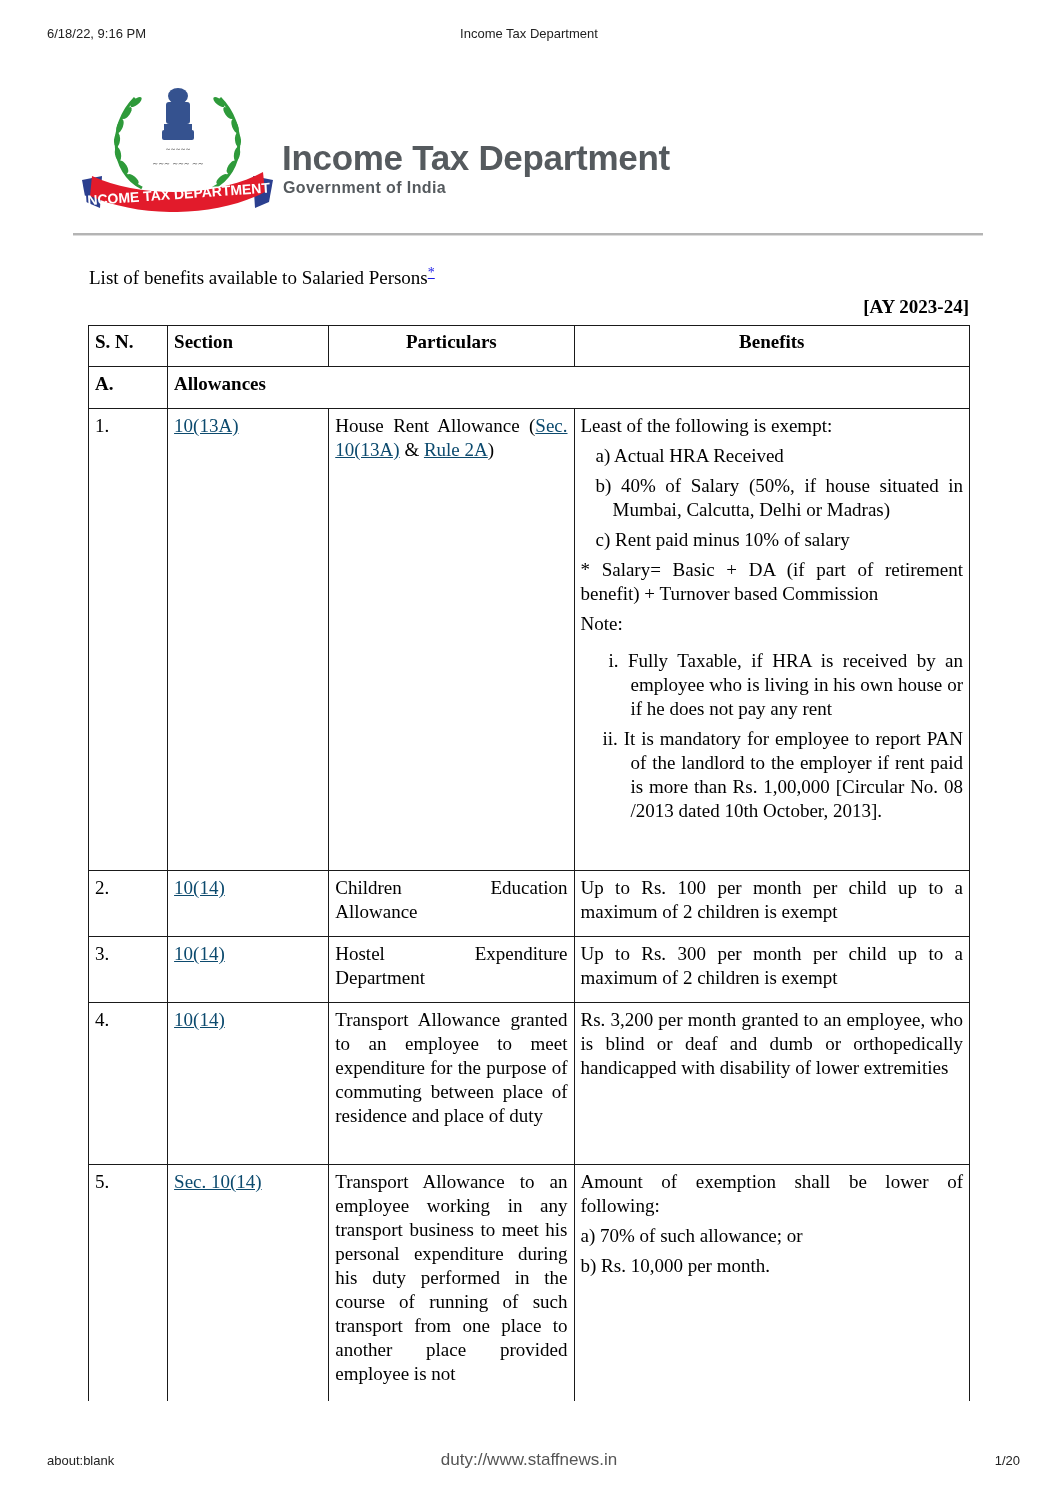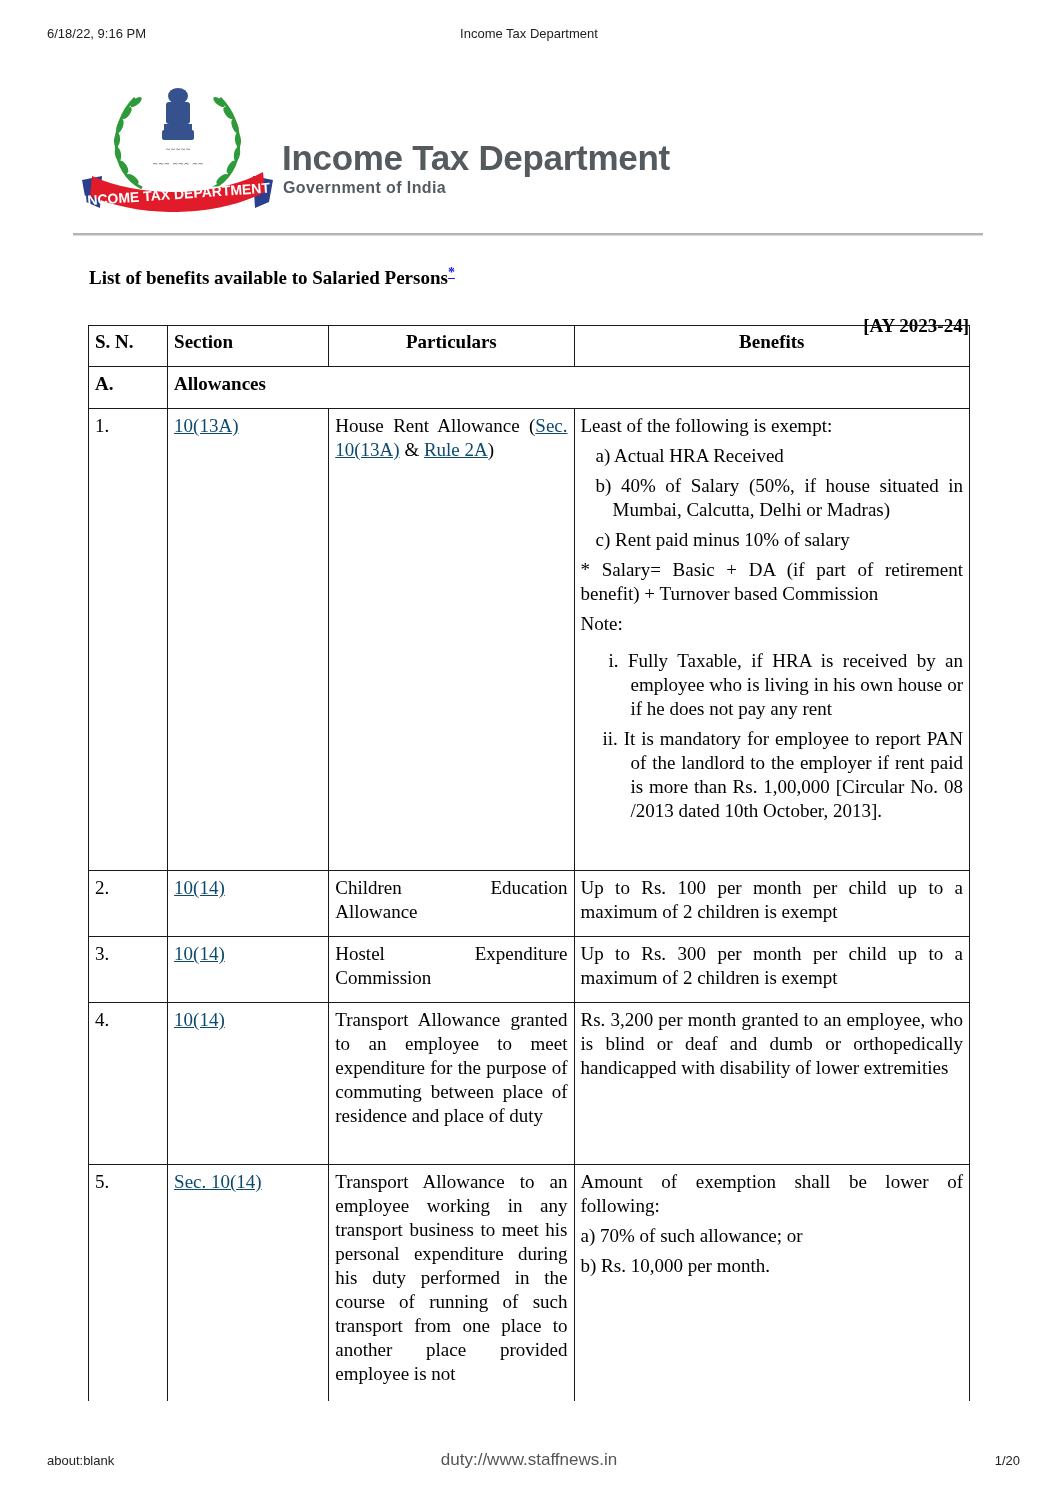--- a/index.html
+++ b/index.html
@@ -13,23 +13,23 @@
   .ph-right { position: absolute; right: 38px; }
   .pf-center { font-size: 17px; color: #555; top: -3px; }
 
   .masthead { position: absolute; left: 80px; top: 80px; width: 620px; height: 135px; }
   .logo { position: absolute; left: 0; top: 0; width: 195px; height: 132px; }
   .brand-title { position: absolute; left: 202px; top: 58px; font-family: "Liberation Sans", sans-serif; font-weight: bold; font-size: 35px; color: #555a5e; letter-spacing: -0.3px; white-space: nowrap; }
   .brand-sub { position: absolute; left: 203px; top: 99px; font-family: "Liberation Sans", sans-serif; font-weight: bold; font-size: 16px; color: #555a5e; letter-spacing: 0.4px; white-space: nowrap; }
 
   .rule { position: absolute; left: 73px; top: 233px; width: 910px; height: 0; border-top: 2px solid #b4b4b4; border-bottom: 1px solid #dcdcdc; }
 
-  .doc-title { position: absolute; left: 89px; top: 265px; font-weight: bold; font-size: 19px; white-space: nowrap; }
+  .doc-title { position: absolute; left: 89px; top: 265px; font-weight: normal; font-size: 19px; white-space: nowrap; }
   .doc-title a { color: #1a1ae6; text-decoration: underline; font-size: 14px; vertical-align: super; }
-  .ay { position: absolute; right: 89px; top: 296px; font-weight: bold; font-size: 19px; margin-top: 19px; }
+  .ay { position: absolute; right: 89px; top: 296px; font-weight: bold; font-size: 19px; }
 
   table.benefits { position: absolute; left: 88px; top: 325px; width: 882px; border-collapse: collapse; table-layout: fixed; font-size: 19px; line-height: 24px; }
   table.benefits td, table.benefits th { border: 1.5px solid #1a1a1a; vertical-align: top; padding: 5px 6px 8px 6px; }
   table.benefits th { font-weight: bold; height: 28px; padding-top: 4px; }
   .c1 { width: 66px; text-align: left; }
   .c2 { width: 148px; text-align: left; }
   .c3 { width: 232px; }
   .c4 { width: 382px; }
   th.c3, th.c4 { text-align: center; }
   .sec-row td { font-weight: bold; height: 28px; }
@@ -135,21 +135,21 @@
     <tr class="row-2">
       <td>2.</td>
       <td><a class="lnk" href="#">10(14)</a></td>
       <td class="just">Children Education Allowance</td>
       <td class="just">Up to Rs. 100 per month per child up to a maximum of 2 children is exempt</td>
     </tr>
 
     <tr class="row-3">
       <td>3.</td>
       <td><a class="lnk" href="#">10(14)</a></td>
-      <td class="just">Hostel Expenditure Commission</td>
+      <td class="just">Hostel Expenditure Department</td>
       <td class="just">Up to Rs. 300 per month per child up to a maximum of 2 children is exempt</td>
     </tr>
 
     <tr class="row-4">
       <td>4.</td>
       <td><a class="lnk" href="#">10(14)</a></td>
       <td class="just">Transport Allowance granted to an employee to meet expenditure for the purpose of commuting between place of residence and place of duty</td>
       <td class="just">Rs. 3,200 per month granted to an employee, who is blind or deaf and dumb or orthopedically handicapped with disability of lower extremities</td>
     </tr>
 

